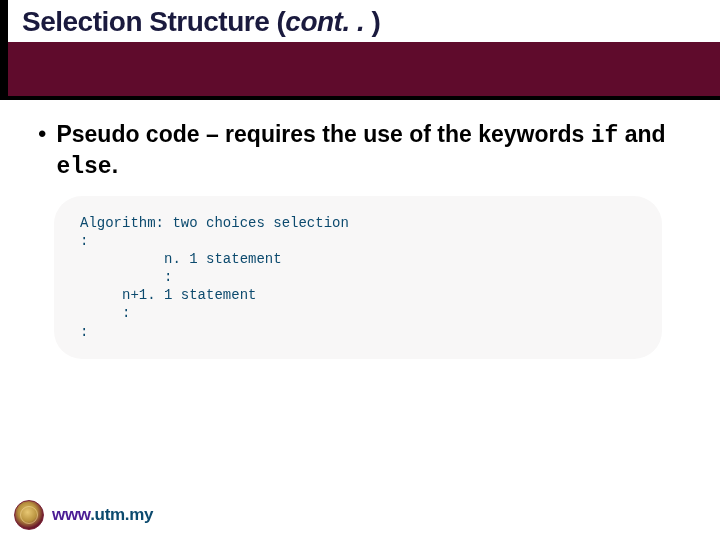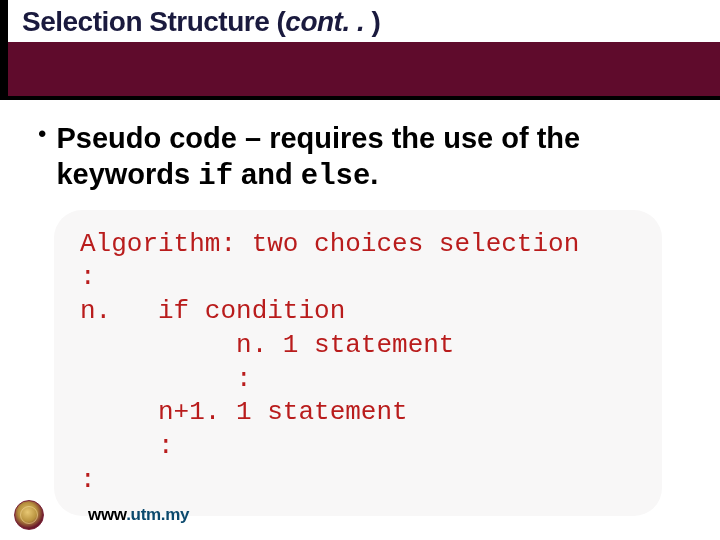--- a/index.html
+++ b/index.html
@@ -45,41 +45,41 @@
     display: flex;
     align-items: flex-start;
   }
   .bullet {
     font-size: 24px;
     color: #000;
     margin-right: 10px;
     line-height: 1.2;
   }
   .bullet-text {
-    font-size: 29px;
+    font-size: 23px;
     font-weight: bold;
     color: #000;
     line-height: 1.25;
     font-family: "Trebuchet MS", Verdana, sans-serif;
   }
   .mono {
     font-family: "Courier New", monospace;
     font-weight: bold;
   }
   .code-box {
     margin: 14px 0 0 16px;
     background: #f8f7f7;
     border-radius: 28px;
     padding: 18px 26px 18px 26px;
     width: 608px;
   }
   .code-line {
     font-family: "Courier New", monospace;
-    font-size: 26px;
-    color: #b91c1c;
+    font-size: 14px;
+    color: #0c4a6e;
     line-height: 1.3;
     white-space: pre;
   }
   .footer {
     position: absolute;
     bottom: 10px;
     left: 14px;
     display: flex;
     align-items: center;
     gap: 8px;
@@ -98,21 +98,21 @@
     top: 5px; left: 5px; right: 5px; bottom: 5px;
     border-radius: 50%;
     border: 1px solid rgba(255,230,170,0.5);
   }
   .site-url {
     font-family: Arial, sans-serif;
     font-size: 17px;
     font-weight: bold;
     letter-spacing: -0.3px;
   }
-  .site-url .w { color: #000000; margin-left: 36px; }
+  .site-url .w { color: #4c1d95; }
   .site-url .rest { color: #0c4a6e; }
 </style>
 </head>
 <body>
 
 <div class="slide">
 
   <div class="title-bar">
     <div class="title-top">
       <h1 class="title">
@@ -126,21 +126,20 @@
     <div class="bullet-row">
       <span class="bullet">•</span>
       <p class="bullet-text">
         <span>Pseudo code – requires the use of the keywords </span><span class="mono">if</span><span> and </span><span class="mono">else</span><span>.</span>
       </p>
     </div>
 
     <div class="code-box">
       <div class="code-line">Algorithm: two choices selection</div>
       <div class="code-line">:</div>
-      <div class="code-line">n.   if condition</div>
       <div class="code-line">          n. 1 statement</div>
       <div class="code-line">          :</div>
       <div class="code-line">     n+1. 1 statement</div>
       <div class="code-line">     :</div>
       <div class="code-line">:</div>
     </div>
   </div>
 
   <div class="footer">
     <div class="logo-seal"></div>

